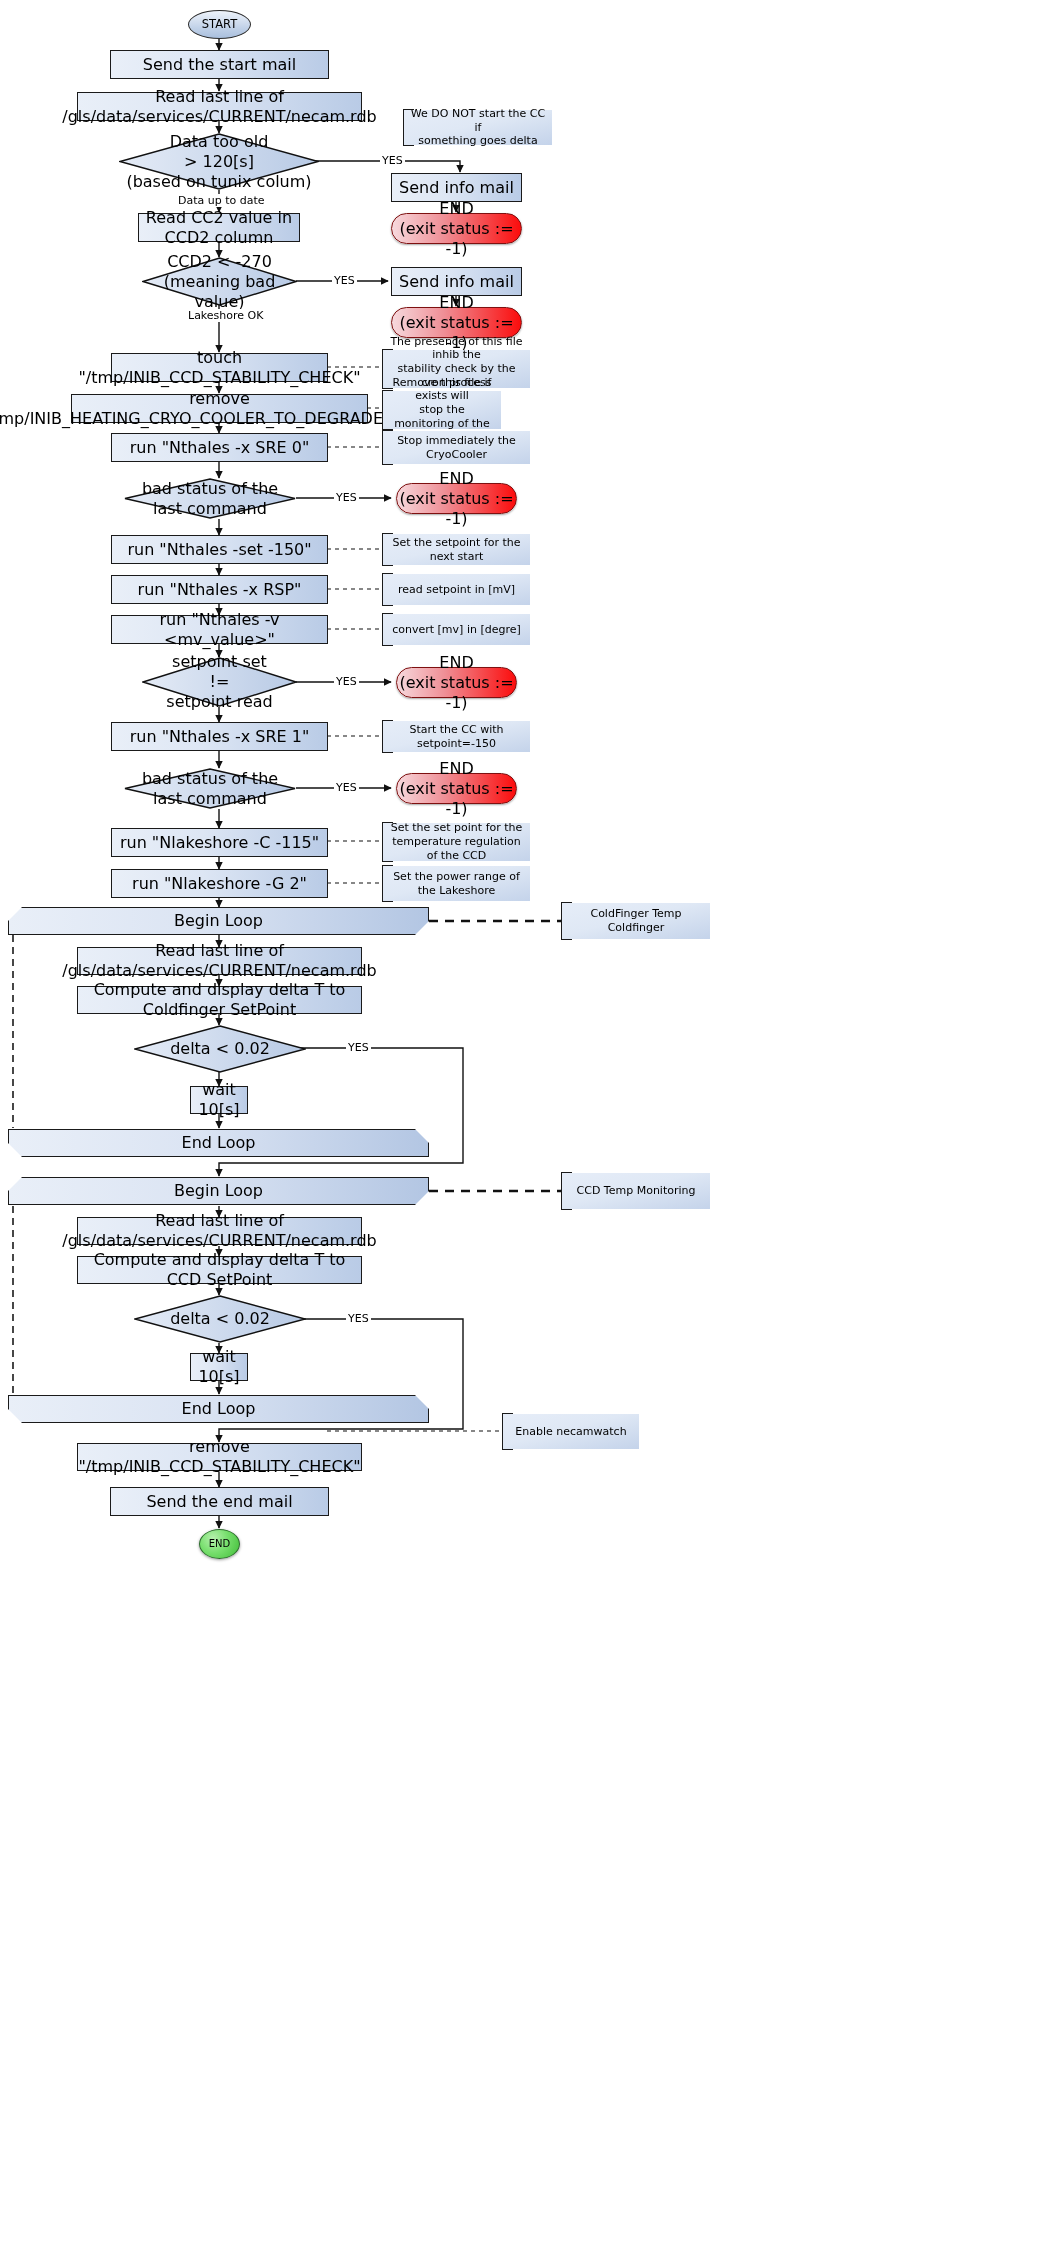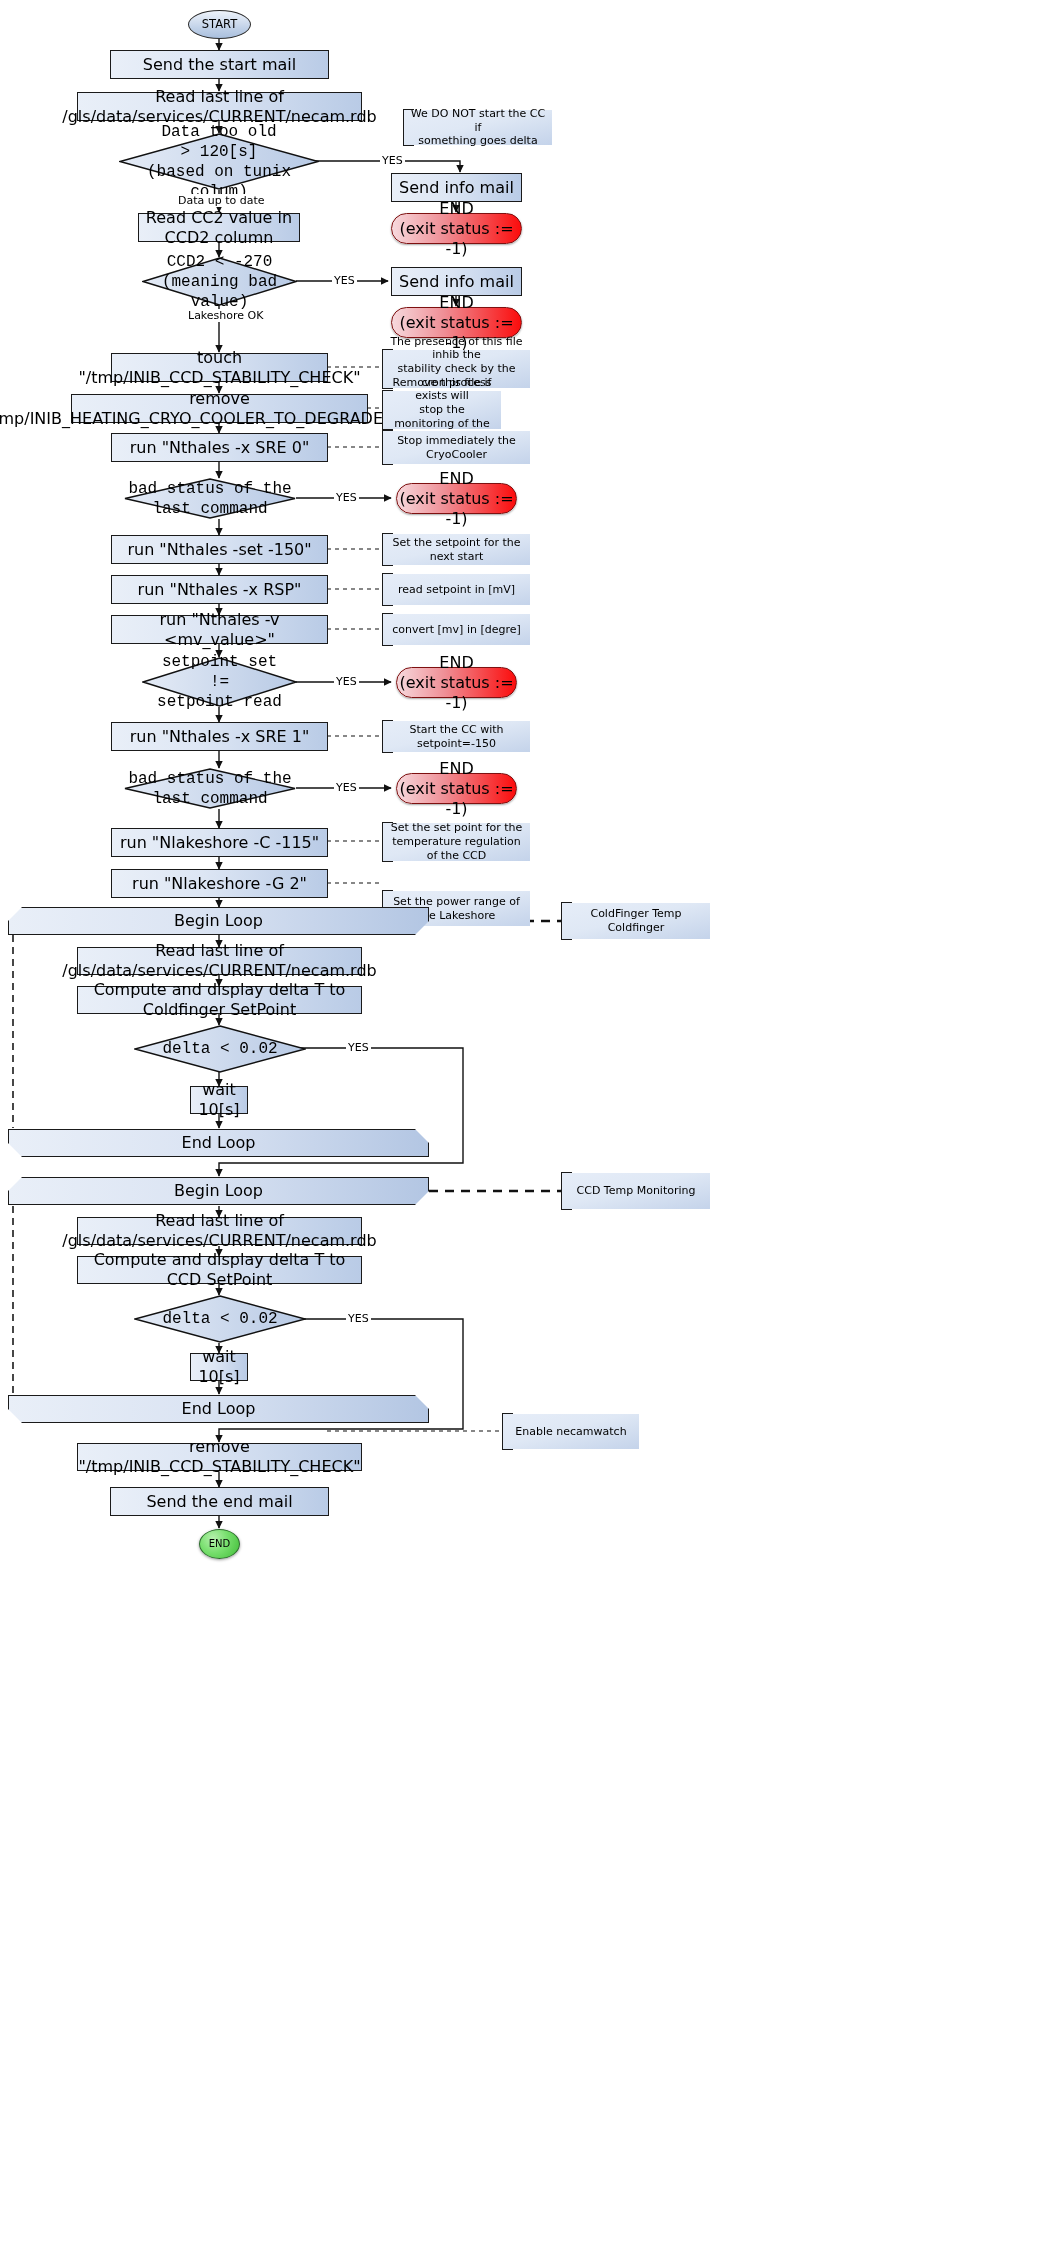--- a/index.html
+++ b/index.html
@@ -34,21 +34,20 @@
   }
   
   .process {
     border: 1px solid #1a1a1a;
     background: linear-gradient(to right, #e9eff8 0%, #dde6f4 42%, #b9cbe6 100%);
   }
   
   .decision {
     background: transparent;
     border: none;
-    font-family: Liberation Mono, monospace;
   }
   .decision .dia-svg {
     position: absolute;
     left: 0; top: 0;
     width: 100%; height: 100%;
     z-index: -1;
   }
   .decision .dlabel { position: relative; z-index: 2; padding: 0 4px; }
   
   .start-term {
@@ -403,21 +402,21 @@
     <span>
       <span>Set the set point for the</span><br>
       <span>temperature regulation</span><br>
       <span>of the CCD</span>
     </span>
   </div>
 
   <div class="node process" style="left:111px; top:869px; width:217px; height:29px;">
     <span>run "Nlakeshore -G 2"</span>
   </div>
-  <div class="node note" style="left:383px; top:866px; width:147px; height:35px;margin-top:25px;">
+  <div class="node note" style="left:383px; top:866px; width:147px; height:35px;">
     <span>
       <span>Set the power range of</span><br>
       <span>the Lakeshore</span>
     </span>
   </div>
 
   <div class="node loop-begin" style="left:8px; top:907px; width:421px; height:28px;">
     <span>Begin Loop</span>
   </div>
   <div class="node note" style="left:562px; top:903px; width:148px; height:36px;">

